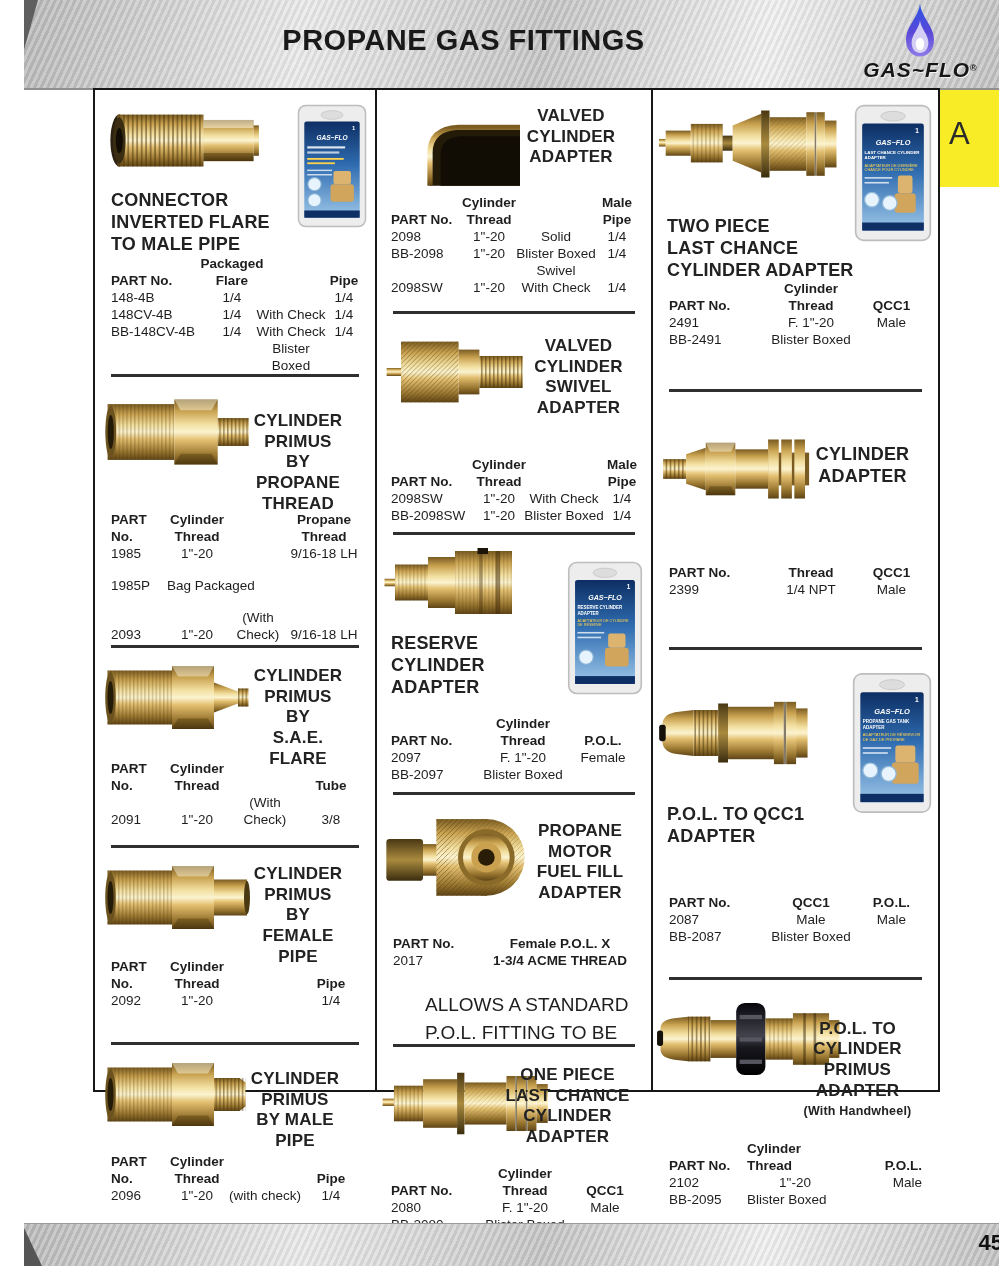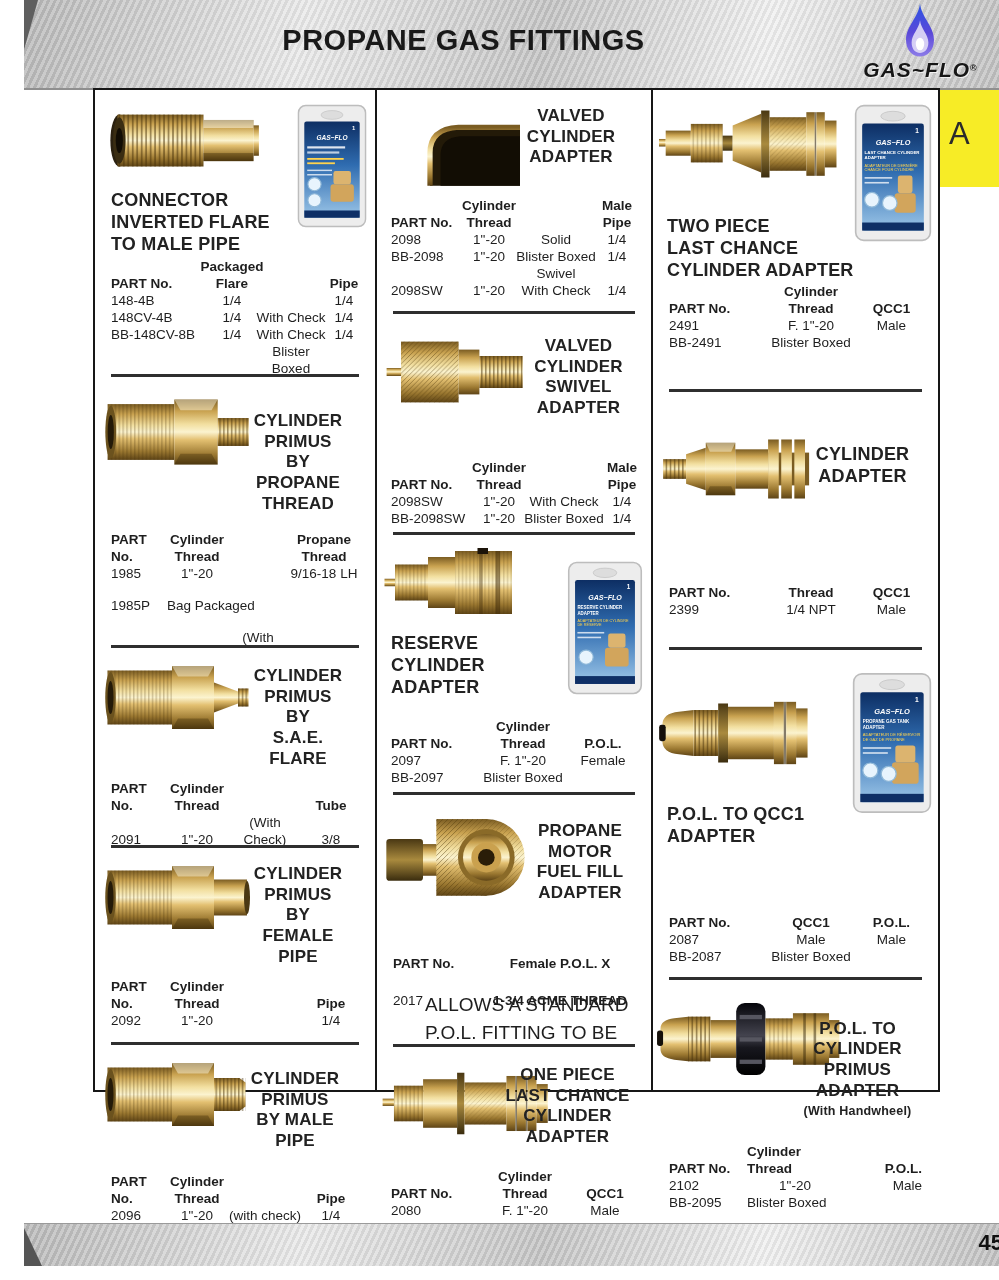--- a/index.html
+++ b/index.html
@@ -32,21 +32,21 @@
   #colR{left:651px;width:289px;}
   .sec{position:relative;overflow:hidden;}
   .hr{position:absolute;left:16px;right:16px;bottom:0;height:3px;background:#2f2f2f;}
   .ph{position:absolute;}
   .tL,.tC{position:absolute;font-weight:bold;font-size:18px;line-height:1.22;letter-spacing:.2px;
     white-space:pre-line;color:#222;}
   .tC{text-align:center;font-size:17px;}
   .sub{font-size:12.5px;font-weight:bold;text-align:center;margin-top:2px;white-space:normal;}
   .tbl{position:absolute;display:grid;font-size:13.5px;line-height:17px;color:#1e1e1e;}
   .tbl>*{align-self:end;}
-  .hd{font-weight:bold;margin-top:20px;}
+  .hd{font-weight:bold;}
   .c{text-align:center;}
   .l{text-align:left;}
   .stk{display:flex;flex-direction:column;align-items:center;font-weight:bold;}
   .pre{white-space:pre-line;}
   .sp{margin-top:15px;}
   .desc{position:absolute;left:16px;right:12px;font-size:19px;line-height:1.45;color:#1e1e1e;margin-left:32px;}
   svg text{font-family:"Liberation Sans",sans-serif;}
 </style>
 </head>
 <body>
@@ -154,21 +154,21 @@
       <div></div>
       <div class="hd c">Pipe</div>
       <div>148-4B</div>
         <div class="c">1/4</div>
         <div class="c"></div>
         <div class="c">1/4</div>
       <div>148CV-4B</div>
         <div class="c">1/4</div>
         <div class="c">With Check</div>
         <div class="c">1/4</div>
-      <div>BB-148CV-8B</div>
+      <div>BB-148CV-4B</div>
         <div class="c">1/4</div>
         <div class="c">With Check</div>
         <div class="c">1/4</div>
       <div></div>
         <div class="c"></div>
         <div class="c">Blister Boxed</div>
         <div class="c"></div>
       <div></div>
         <div class="c"></div>
         <div class="c">(Packaged X 2)</div>

